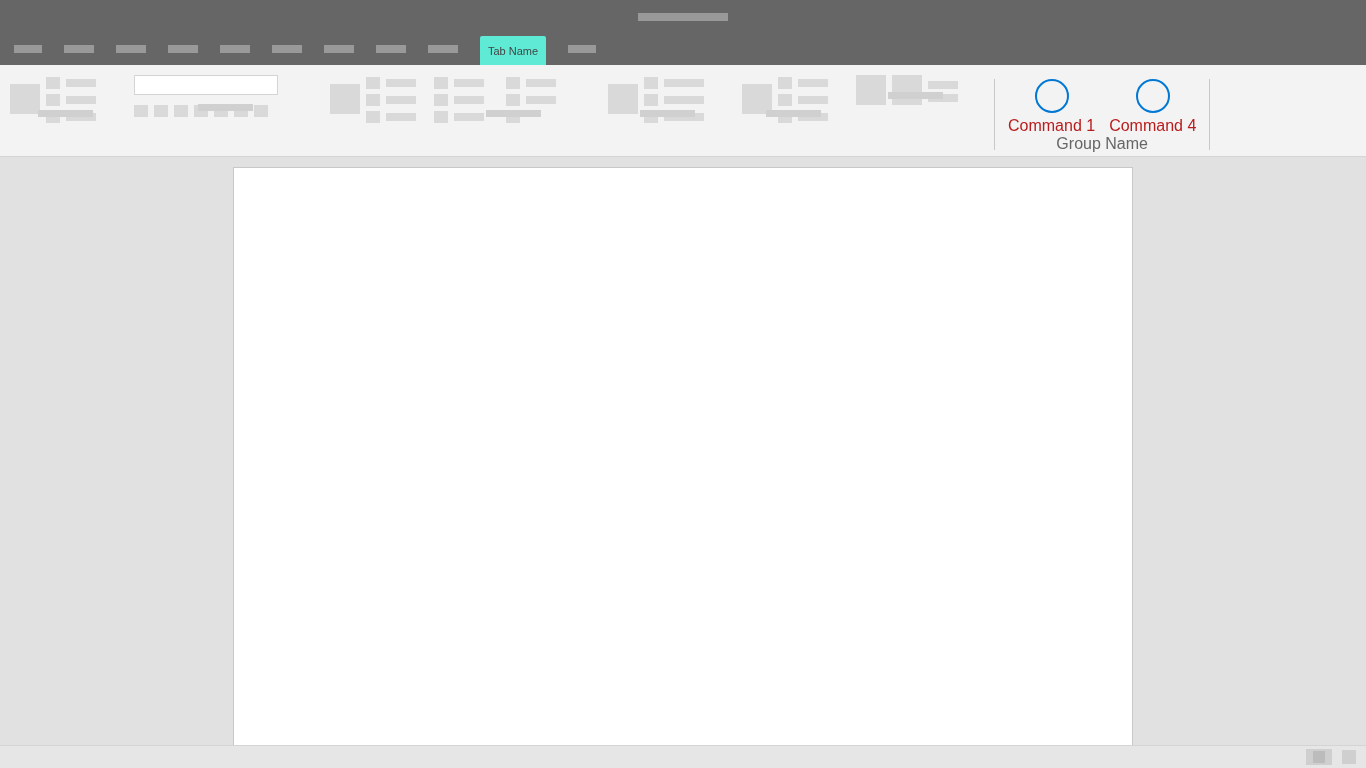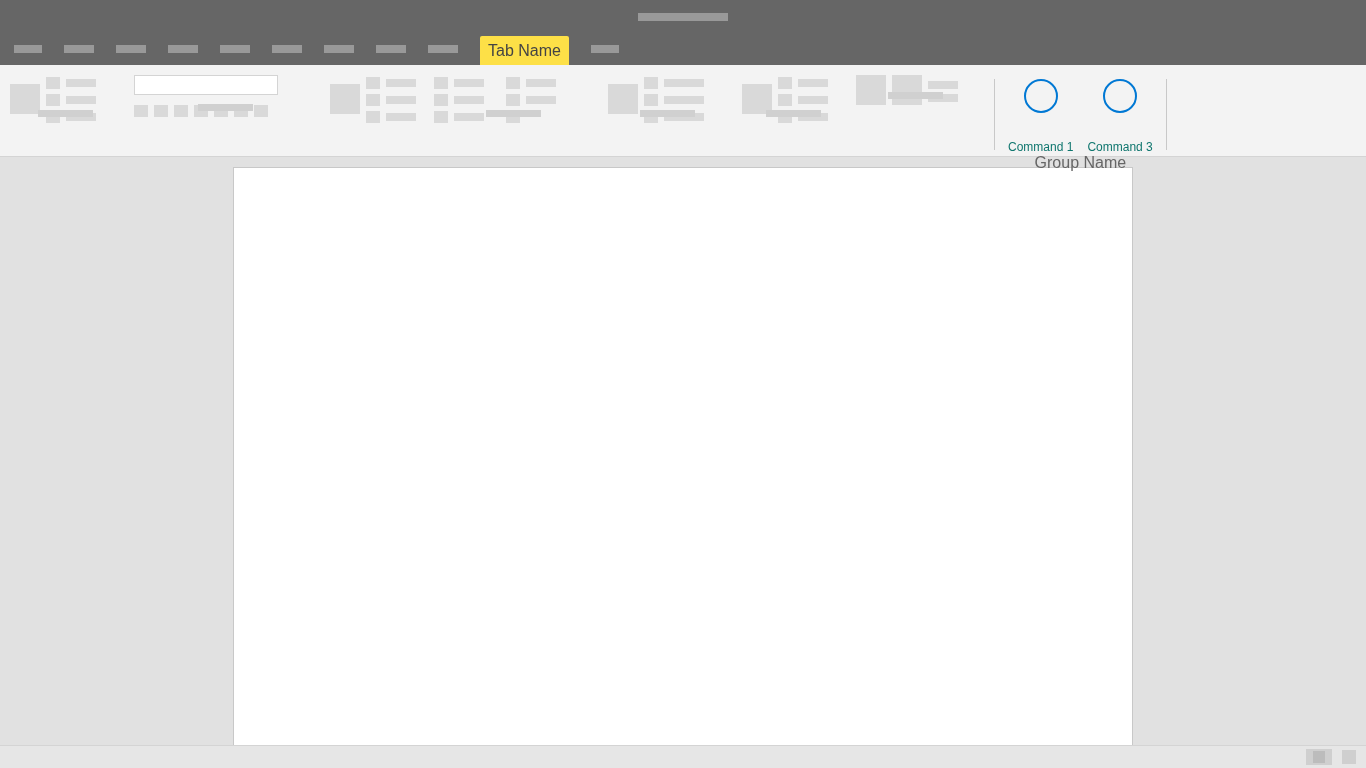--- a/index.html
+++ b/index.html
@@ -39,26 +39,26 @@
   }
   .tab-placeholder {
     width: 36px;
     height: 8px;
     background: #999999;
     margin-bottom: 12px;
   }
   .tab-placeholder.w28 { width: 28px; }
   .tab-placeholder.w30 { width: 30px; }
   .tab-active {
-    background: #fde047;
+    background: #5eead4;
     height: 29px;
     padding: 0 8px;
     display: flex;
     align-items: center;
-    font-size: 16px;
+    font-size: 11px;
     color: #444;
     border-top-left-radius: 2px;
     border-top-right-radius: 2px;
     margin-bottom: 0;
   }
   
   
   .ribbon {
     height: 92px;
     background: #f3f3f3;
@@ -151,24 +151,23 @@
     padding: 0 2px;
     cursor: pointer;
   }
   .cmd-circle {
     width: 34px;
     height: 34px;
     border: 2px solid #0078d4;
     border-radius: 50%;
   }
   .cmd-label {
-    font-size: 12px;
-    color: #0f766e;
+    font-size: 16px;
+    color: #b91c1c;
     white-space: nowrap;
-    margin-top: 23px;
   }
   .group-name {
     font-size: 16px;
     color: #666;
     margin-top: auto;
     padding-bottom: 4px;
   }
   
   
   .doc-area {
@@ -386,21 +385,21 @@
     </div>
 
     <div class="custom-group">
       <div class="cmd-row">
         <div class="cmd">
           <div class="cmd-circle"></div>
           <div class="cmd-label">Command 1</div>
         </div>
         <div class="cmd">
           <div class="cmd-circle"></div>
-          <div class="cmd-label">Command 3</div>
+          <div class="cmd-label">Command 4</div>
         </div>
       </div>
       <div class="group-name">Group Name</div>
     </div>
 
   </div>
 </div>
 
 <div class="doc-area">
   <div class="page"></div>

